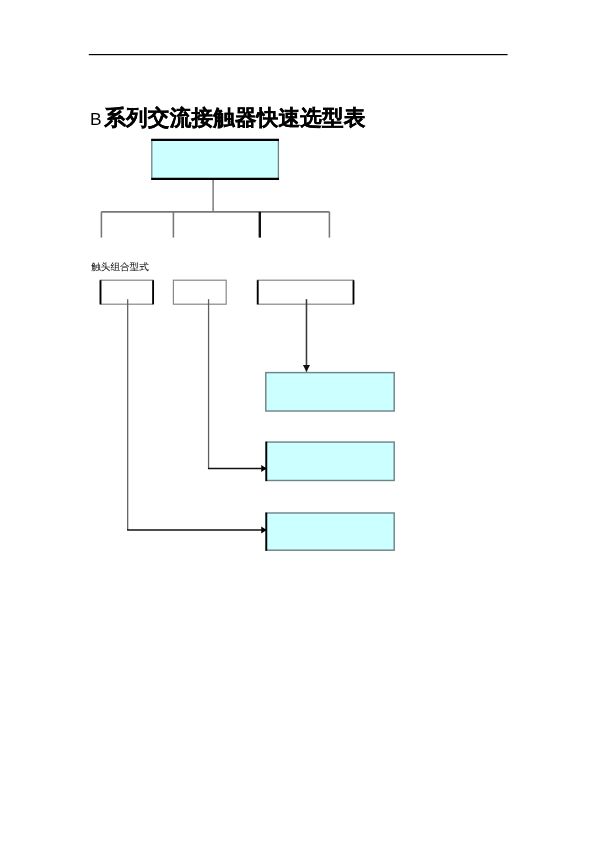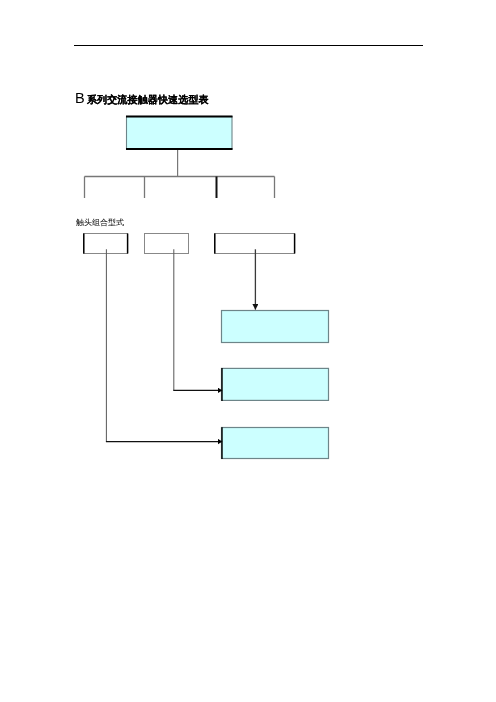--- a/index.html
+++ b/index.html
@@ -7,21 +7,21 @@
   body{width:496px;height:702px;position:relative;overflow:hidden;color:#000;
        font-family:"Liberation Serif", serif;}
   .page{position:absolute;left:0;top:0;width:496px;height:702px;background:#fff;}
   .hrule{position:absolute;left:74px;top:45px;width:349px;height:0;
          border-top:1.5px solid #000;}
   .doc-title{position:absolute;left:75px;top:92px;white-space:nowrap;
              font-size:13.5px;line-height:13.5px;}
   .doc-title .lead{font-family:"Liberation Sans",sans-serif;font-weight:400;
                    font-size:14.5px;position:relative;top:0.4px;margin-right:-1.8px;}
   .doc-title .cjk{font-family:Liberation Serif, serif;font-weight:700;
-                  font-size:10px;letter-spacing:0.15px;-webkit-text-stroke:0.16px #000;}
+                  font-size:18px;letter-spacing:0.15px;-webkit-text-stroke:0.16px #000;}
   .caption{position:absolute;left:76px;top:218px;font-size:8px;line-height:9px;
            font-family:"Liberation Serif",serif;white-space:nowrap;color:#000;}
   svg.diagram{position:absolute;left:0;top:0;width:496px;height:702px;overflow:visible;}
 </style>
 </head>
 <body>
 
 <div class="page">
 
   <div class="hrule"></div>

